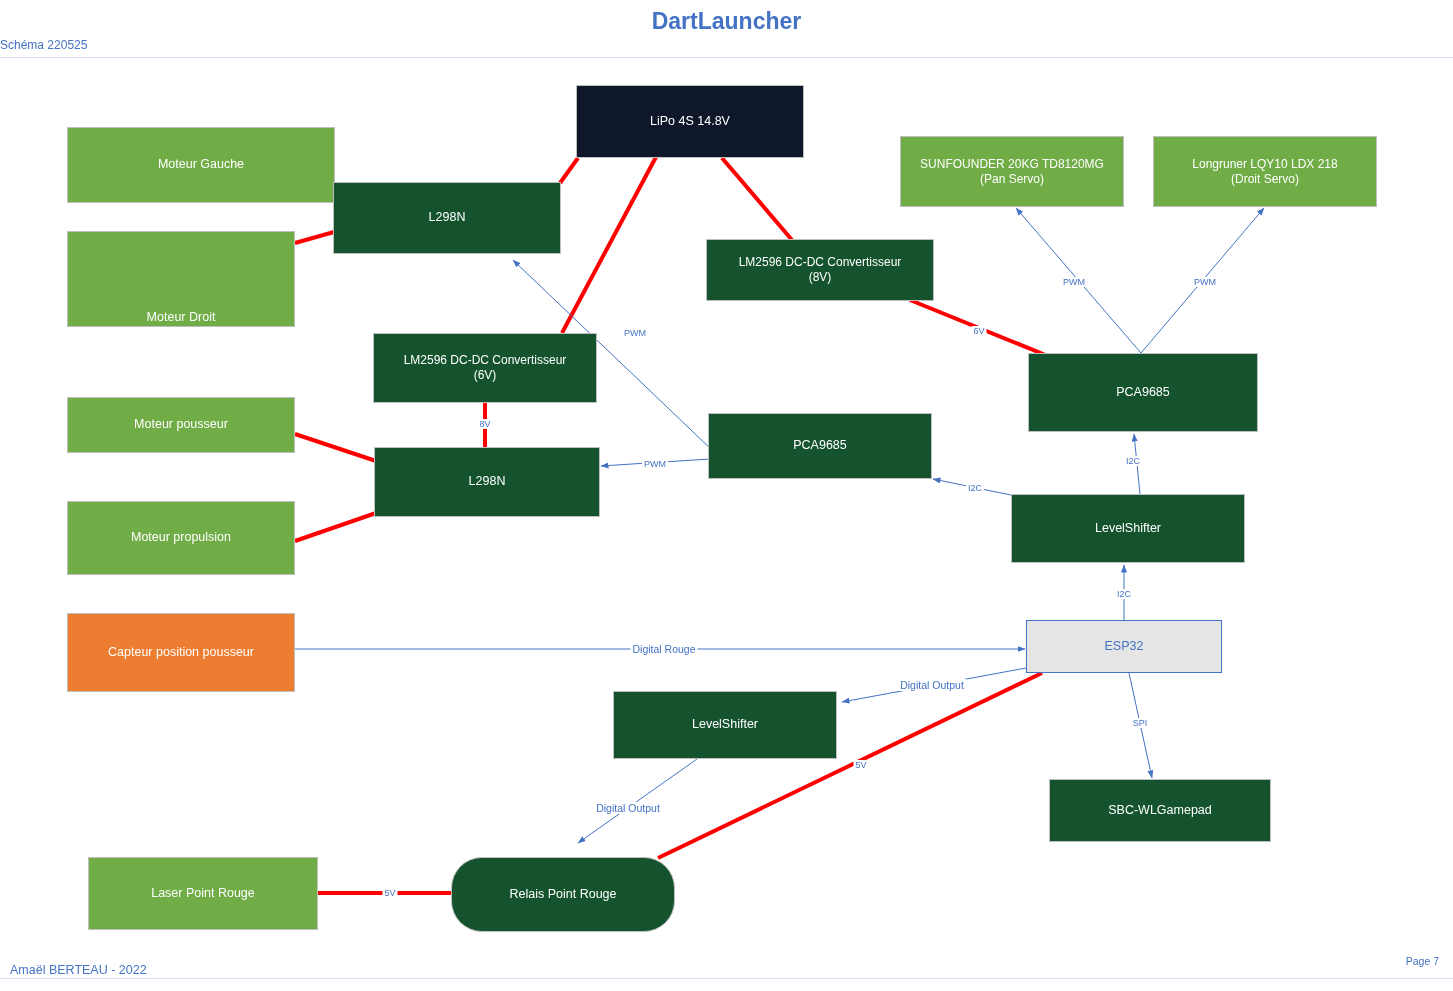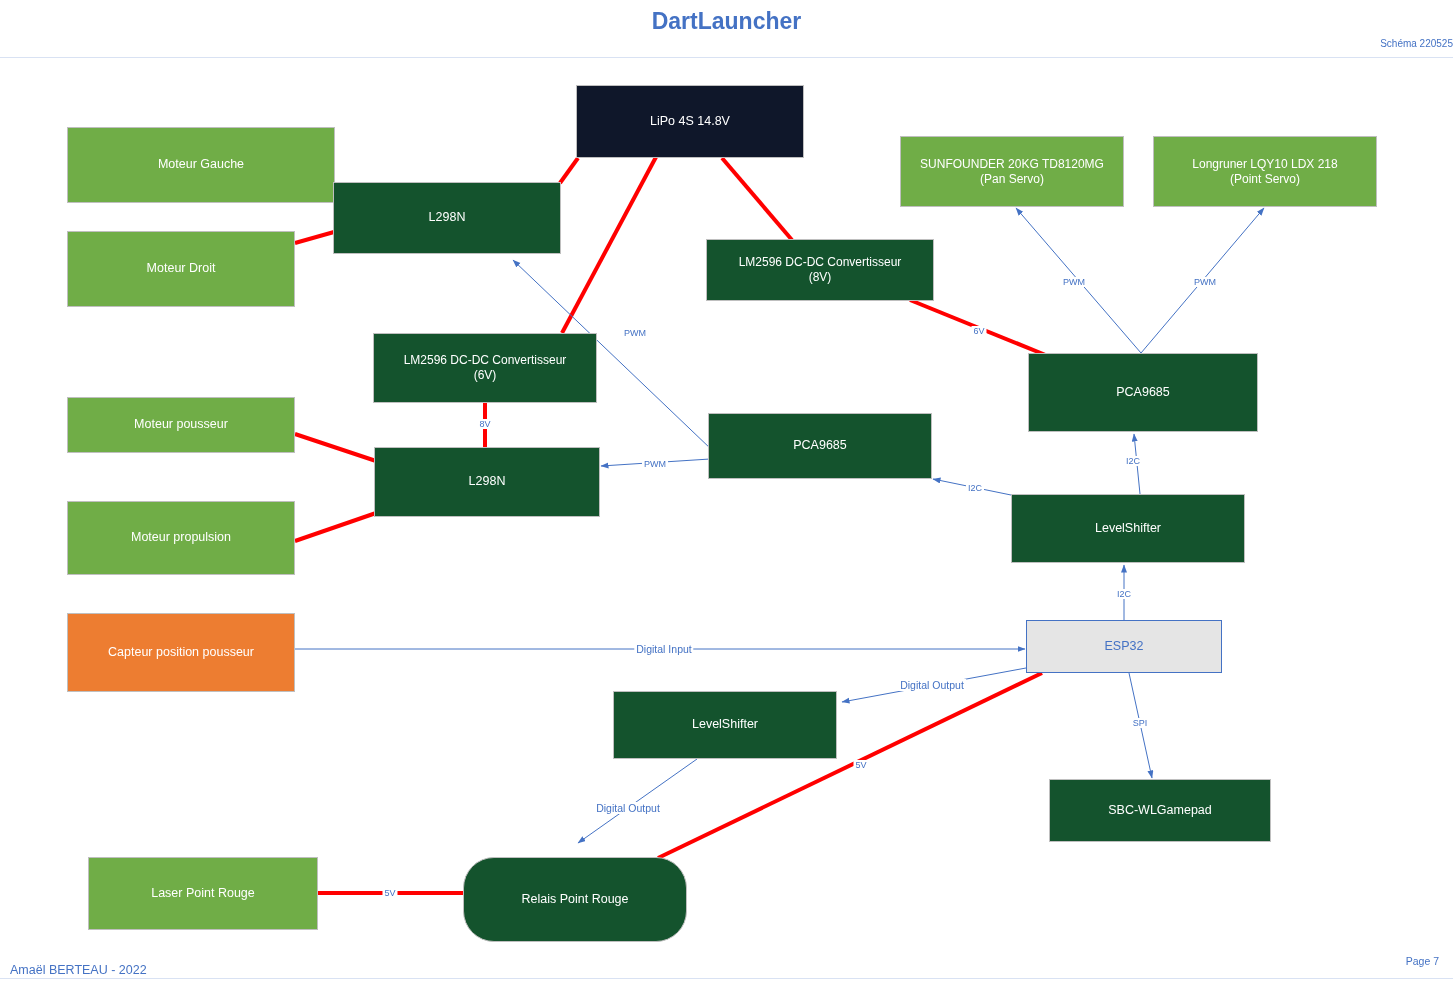--- a/index.html
+++ b/index.html
@@ -12,22 +12,22 @@
   
   .header-rule{
     position:absolute;left:0;top:57px;width:1453px;height:1px;
     background:#d9e2f3;
   }
   .title{
     position:absolute;left:0;top:8px;width:1453px;text-align:center;
     font-size:23px;font-weight:bold;color:#4472c4;letter-spacing:0px;
   }
   .subtitle{
-    position:absolute;left:0;top:38px;width:1453px;text-align:right;
-    font-size:10px;color:#4472c4;
+    position:absolute;left:0;top:38px;width:1453px;text-align:left;
+    font-size:12px;color:#4472c4;
   }
 
   
   .footer-rule{
     position:absolute;left:0;top:978px;width:1453px;height:1px;
     background:#d9e2f3;
   }
   .footer-left{
     position:absolute;left:10px;top:963px;
     font-size:12.5px;color:#4472c4;
@@ -131,48 +131,48 @@
   <div class="wlabel" style="left:635px;top:333px;">PWM</div>
   <div class="wlabel" style="left:655px;top:464px;">PWM</div>
   <div class="wlabel" style="left:1074px;top:282px;">PWM</div>
   <div class="wlabel" style="left:1205px;top:282px;">PWM</div>
   <div class="wlabel" style="left:485px;top:424px;">8V</div>
   <div class="wlabel" style="left:979px;top:331px;">6V</div>
   <div class="wlabel" style="left:975px;top:488px;">I2C</div>
   <div class="wlabel" style="left:1133px;top:461px;">I2C</div>
   <div class="wlabel" style="left:1124px;top:594px;">I2C</div>
   <div class="wlabel" style="left:1140px;top:723px;">SPI</div>
-  <div class="wlabel big" style="left:664px;top:649px;">Digital Input</div>
+  <div class="wlabel big" style="left:664px;top:649px;">Digital Rouge</div>
   <div class="wlabel big" style="left:932px;top:685px;">Digital Output</div>
   <div class="wlabel big" style="left:628px;top:808px;">Digital Output</div>
   <div class="wlabel" style="left:390px;top:893px;">5V</div>
   <div class="wlabel" style="left:861px;top:765px;">5V</div>
 
   <div class="node green" style="left:67px;top:127px;width:268px;height:76px;">
     <span class="lbl">Moteur Gauche</span>
   </div>
 
-  <div class="node green" style="left:67px;top:231px;width:228px;height:76px;">
+  <div class="node green" style="left:67px;top:231px;width:228px;height:96px;align-items:flex-end;">
     <span class="lbl">Moteur Droit</span>
   </div>
 
   <div class="node blue" style="left:333px;top:182px;width:228px;height:72px;">
     <span class="lbl">L298N</span>
   </div>
 
   <div class="node yellow" style="left:576px;top:85px;width:228px;height:73px;">
     <span class="lbl">LiPo 4S 14.8V</span>
   </div>
 
   <div class="node green two-line" style="left:900px;top:136px;width:224px;height:71px;">
     <span class="lbl"><span>SUNFOUNDER 20KG TD8120MG</span><br><span>(Pan Servo)</span></span>
   </div>
 
   <div class="node green two-line" style="left:1153px;top:136px;width:224px;height:71px;">
-    <span class="lbl"><span>Longruner LQY10 LDX 218</span><br><span>(Point Servo)</span></span>
+    <span class="lbl"><span>Longruner LQY10 LDX 218</span><br><span>(Droit Servo)</span></span>
   </div>
 
   <div class="node blue two-line" style="left:706px;top:239px;width:228px;height:62px;">
     <span class="lbl"><span>LM2596 DC-DC Convertisseur</span><br><span>(8V)</span></span>
   </div>
 
   <div class="node blue two-line" style="left:373px;top:333px;width:224px;height:70px;">
     <span class="lbl"><span>LM2596 DC-DC Convertisseur</span><br><span>(6V)</span></span>
   </div>
 
@@ -213,21 +213,21 @@
   </div>
 
   <div class="node blue" style="left:1049px;top:779px;width:222px;height:63px;">
     <span class="lbl">SBC-WLGamepad</span>
   </div>
 
   <div class="node green" style="left:88px;top:857px;width:230px;height:73px;align-items:center;">
     <span class="lbl">Laser Point Rouge</span>
   </div>
 
-  <div class="node blue" style="left:463px;top:857px;width:224px;height:85px;border-radius:31px;">
+  <div class="node blue" style="left:451px;top:857px;width:224px;height:75px;border-radius:31px;">
     <span class="lbl">Relais Point Rouge</span>
   </div>
 
   <div class="footer-rule"></div>
   <div class="footer-left">Amaël BERTEAU - 2022</div>
   <div class="footer-right">Page 7</div>
 
 </div>
 
 </body></html>

